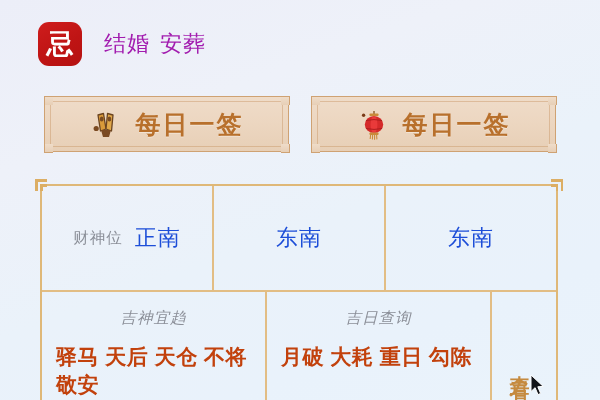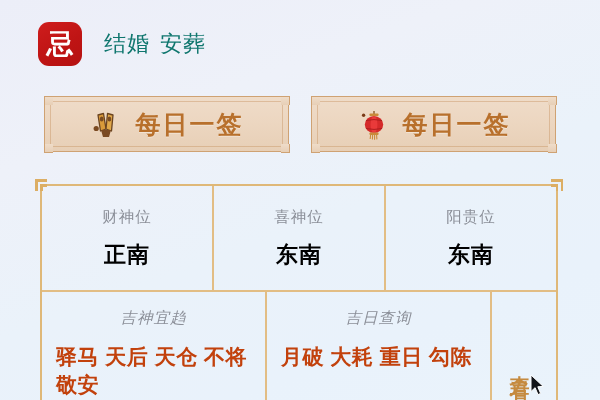--- a/index.html
+++ b/index.html
@@ -33,21 +33,21 @@
     font-size: 27px;
     font-weight: bold;
     display: flex;
     align-items: center;
     justify-content: center;
     line-height: 1;
     letter-spacing: 0;
   }
   .ji-tags {
     font-size: 22px;
-    color: #0f766e;
+    color: #a21caf;
     letter-spacing: 1px;
     white-space: nowrap;
   }
   .ji-tags span { margin-right: 10px; }
 
   
   .btn-row {
     position: absolute;
     left: 44px;
     top: 96px;
@@ -145,38 +145,38 @@
 
   .row-top {
     position: absolute;
     left: 2px; right: 2px; top: 2px;
     height: 104px;
     display: flex;
   }
   .dir-cell {
     flex: 1 1 0;
     display: flex;
-    flex-direction: column;
+    flex-direction: row;
     align-items: center;
     justify-content: center;
     gap: 12px;
     border-right: 2px solid #e2bd84;
     box-sizing: border-box;
     text-align: right;
   }
   .dir-cell:last-child { border-right: none; }
   .dir-label {
     font-size: 15.5px;
     color: #8b8f98;
     letter-spacing: 1px;
   }
   .dir-value {
     font-size: 22px;
-    font-weight: bold;
-    color: #000000;
+    font-weight: normal;
+    color: #1d4ed8;
     letter-spacing: 1px;
   }
 
   .row-divider {
     position: absolute;
     left: 2px; right: 2px;
     top: 106px;
     height: 2px;
     background: #e2bd84;
   }
@@ -311,25 +311,23 @@
       <span class="h2"></span>
       <span class="v2"></span>
   </div>
 
   <div class="row-top">
     <div class="dir-cell">
       <span class="dir-label">财神位</span>
       <span class="dir-value">正南</span>
     </div>
     <div class="dir-cell">
-      <span class="dir-label">喜神位</span>
       <span class="dir-value">东南</span>
     </div>
     <div class="dir-cell">
-      <span class="dir-label">阳贵位</span>
       <span class="dir-value">东南</span>
     </div>
   </div>
 
   <div class="row-divider"></div>
 
   <div class="row-bot">
     <div class="god-cell">
       <span class="god-label">吉神宜趋</span>
       <span class="god-value">驿马 天后 天仓 不将 敬安</span>

